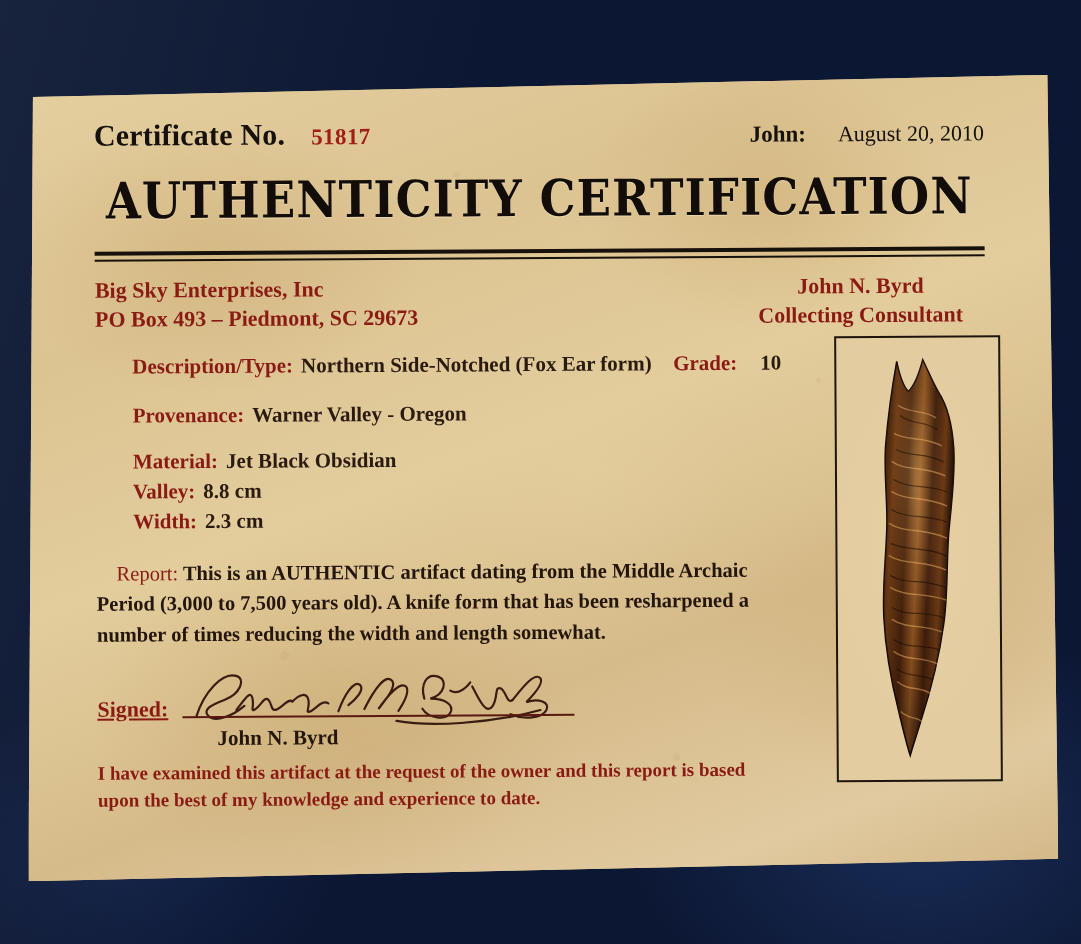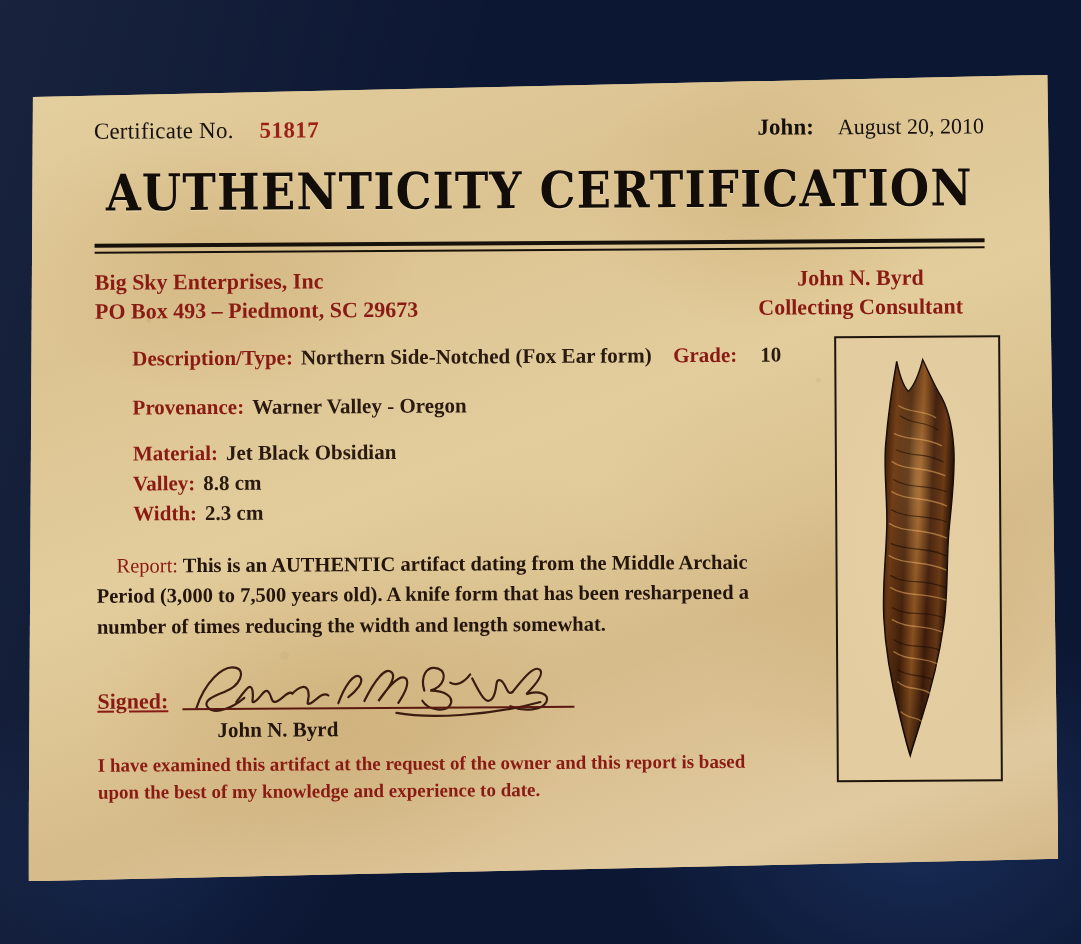--- a/index.html
+++ b/index.html
@@ -74,41 +74,41 @@
     width: 890px;
   }
 
   
   .header-row {
     display: flex;
     align-items: baseline;
     justify-content: space-between;
   }
   .cert-no-label {
-    font-size: 23px;
-    font-weight: normal;
+    font-size: 30px;
+    font-weight: bold;
     color: #16110c;
     letter-spacing: 0.2px;
   }
   .cert-no-value {
     font-size: 23px;
     font-weight: bold;
     color: #9e1f17;
     margin-left: 26px;
     letter-spacing: 0.4px;
   }
   .date-label {
     font-size: 23px;
     font-weight: bold;
     color: #16110c;
   }
   .date-value {
     font-size: 22px;
     color: #16110c;
-    margin-left: 24px;
+    margin-left: 32px;
     text-align: center;
   }
 
   
   .title {
     margin-top: 22px;
     text-align: center;
     font-family: "DejaVu Serif", serif;
     font-weight: bold;
     font-size: 45px;

